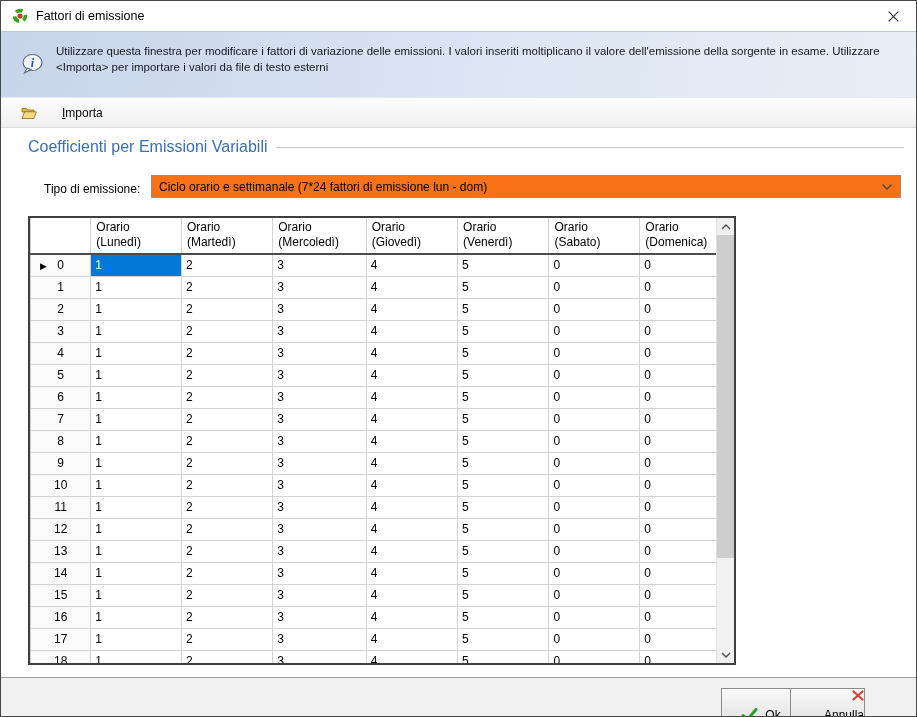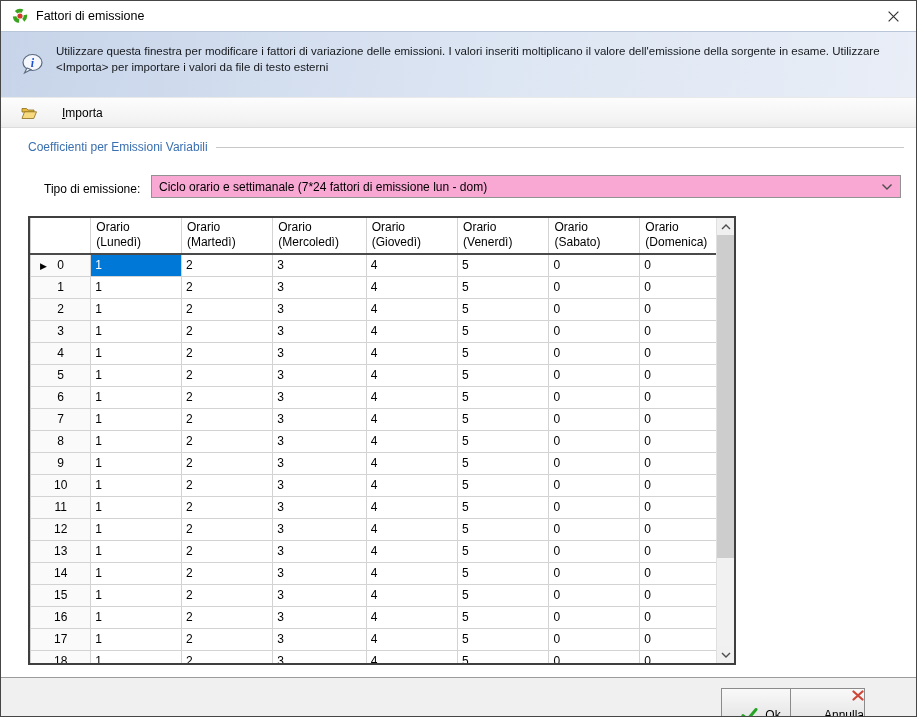--- a/index.html
+++ b/index.html
@@ -29,27 +29,27 @@
     background:linear-gradient(#fdfdfd,#f2f2f2 80%, #ececec);
     border-top:1px solid #e9e9e9; border-bottom:1px solid #dcdcdc; }
   .import-btn { position:absolute; left:12px; top:3px; height:24px; display:flex;
     align-items:center; gap:7px; padding:0 8px; cursor:pointer; border-radius:2px; }
   .import-btn svg { width:16px; height:14px; }
   .import-label { font-size:12px; color:#000;margin-left:18px; }
 
   
   .section-header { position:absolute; left:27px; top:139px; width:876px; height:14px;
     display:flex; align-items:center; }
-  .section-title { color:#3a6fb0; font-size:12px; white-space:nowrap; }
+  .section-title { color:#3a6fb0; font-size:16px; white-space:nowrap; }
   .section-divider { flex:1; height:1px; background:#c9c9c9; margin-left:8px; }
 
   
   .emission-label { position:absolute; left:27px; top:181px; font-size:12px; color:#000;margin-left:16px; }
   .combobox { position:absolute; left:150px; top:174px; width:750px; height:23px;
-    background:#f9a8d4; border:1px solid #929292; display:flex; align-items:center;
+    background:#f97316; border:1px solid #929292; display:flex; align-items:center;
     padding:0 26px 0 7px; cursor:pointer;text-align:center; }
   .combobox-value { font-size:12px; color:#000; white-space:nowrap; overflow:hidden; }
   .combo-arrow { position:absolute; right:7px; top:7px; width:12px; height:8px; }
 
   
   .grid { position:absolute; left:27px; top:215px; width:708px; height:449px;
     border:2px solid #3f3f3f; background:#fff; overflow:hidden; }
   .grid-filler { position:absolute; left:763px; top:0; right:18px; bottom:0; background:#a9a9a9; }
   table.emtable { border-collapse:collapse; table-layout:fixed; }
   table.emtable th, table.emtable td { border:1px solid #d3d3d3; font-weight:normal;

